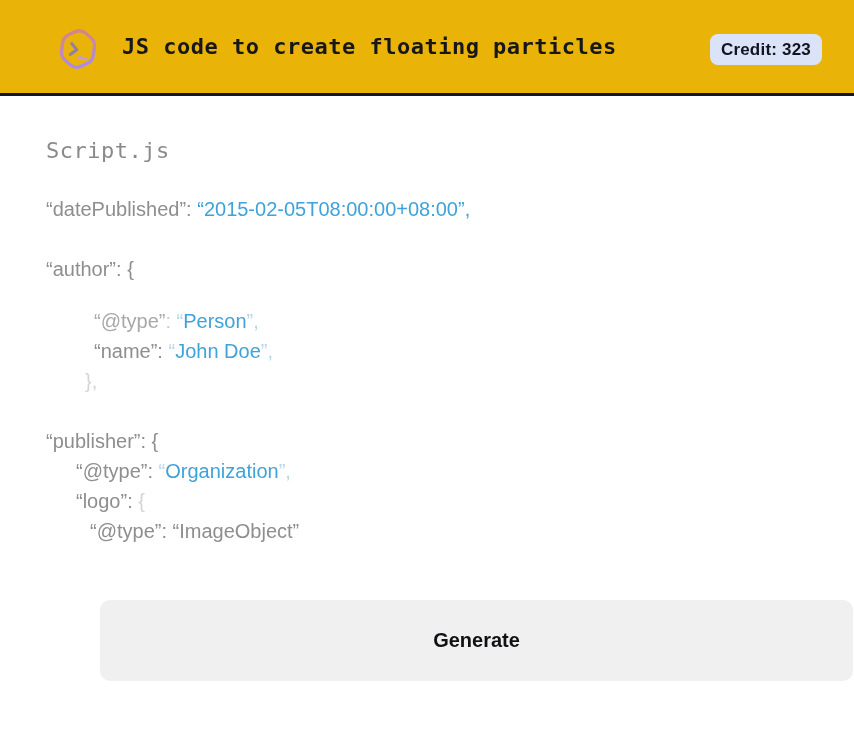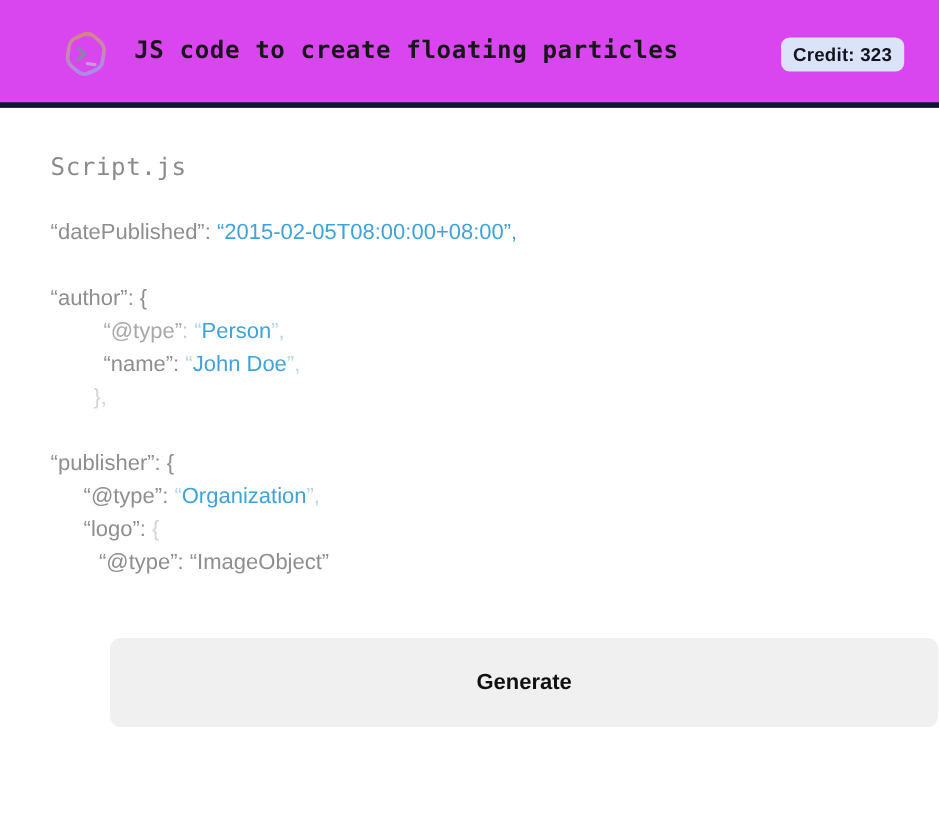--- a/index.html
+++ b/index.html
@@ -1,21 +1,21 @@
 <!DOCTYPE html>
 <html><head>
 <meta charset="utf-8">
 <style>
   html,body{margin:0;padding:0;background:#ffffff;}
   body{width:854px;height:748px;overflow:hidden;font-family:"Liberation Sans",sans-serif;}
 
   
   .header{
-    position:relative;height:93px;background:#d946ef;
-    border-bottom:5px solid #0f172a;
+    position:relative;height:93px;background:#eab308;
+    border-bottom:3px solid #0f172a;
   }
   .logo{position:absolute;left:56px;top:25px;width:44px;height:48px;}
   .app-title{
     position:absolute;left:122px;top:0;height:93px;display:flex;align-items:center;
     font-family:"DejaVu Sans Mono",monospace;font-size:22px;font-weight:700;
     color:#17171a;letter-spacing:.5px;white-space:nowrap;
   }
   .credit-badge{
     position:absolute;right:32px;top:34px;height:31px;padding:0 11px;
     background:#dbe3f9;border-radius:8px;display:flex;align-items:center;
@@ -69,21 +69,21 @@
     <div class="app-title">JS code to create floating particles</div>
     <div class="credit-badge">Credit: 323</div>
   </div>
 
   <div class="content">
     <div class="file-title">Script.js</div>
     <div class="code-block">
         <div class="code-line" style="padding-left: 0px;"><span class="tok-key">“datePublished”</span><span class="tok-key">: </span><span class="tok-value">“2015-02-05T08:00:00+08:00”,</span></div>
         <div class="code-line" style="padding-left: 0px;"></div>
         <div class="code-line" style="padding-left: 0px;"><span class="tok-key">“author”</span><span class="tok-key">: {</span></div>
-        <div class="code-line" style="padding-left: 48px;"><span class="tok-key-light">“@type”</span><span class="tok-punct-light">: </span><span class="tok-quote">“</span><span class="tok-value">Person</span><span class="tok-quote">”,</span></div>
+        <div class="code-line" style="padding-left: 48px; margin-top: 22px;"><span class="tok-key-light">“@type”</span><span class="tok-punct-light">: </span><span class="tok-quote">“</span><span class="tok-value">Person</span><span class="tok-quote">”,</span></div>
         <div class="code-line" style="padding-left: 48px;"><span class="tok-key">“name”</span><span class="tok-key">: </span><span class="tok-quote">“</span><span class="tok-value">John Doe</span><span class="tok-quote">”,</span></div>
         <div class="code-line" style="padding-left: 39px;"><span class="tok-brace">},</span></div>
         <div class="code-line" style="padding-left: 0px;"></div>
         <div class="code-line" style="padding-left: 0px;"><span class="tok-key">“publisher”</span><span class="tok-key">: {</span></div>
         <div class="code-line" style="padding-left: 30px;"><span class="tok-key">“@type”</span><span class="tok-key">: </span><span class="tok-quote">“</span><span class="tok-value">Organization</span><span class="tok-quote">”,</span></div>
         <div class="code-line" style="padding-left: 30px;"><span class="tok-key">“logo”</span><span class="tok-key">: </span><span class="tok-brace">{</span></div>
         <div class="code-line" style="padding-left: 44px;"><span class="tok-key">“@type”: “ImageObject”</span></div>
       </div>
     <button class="generate-button">Generate</button>
   </div>

